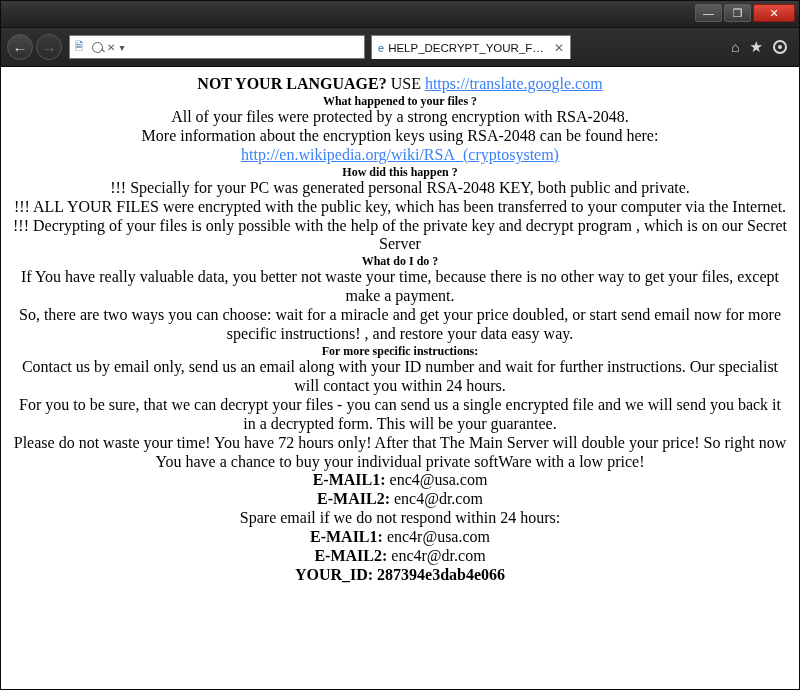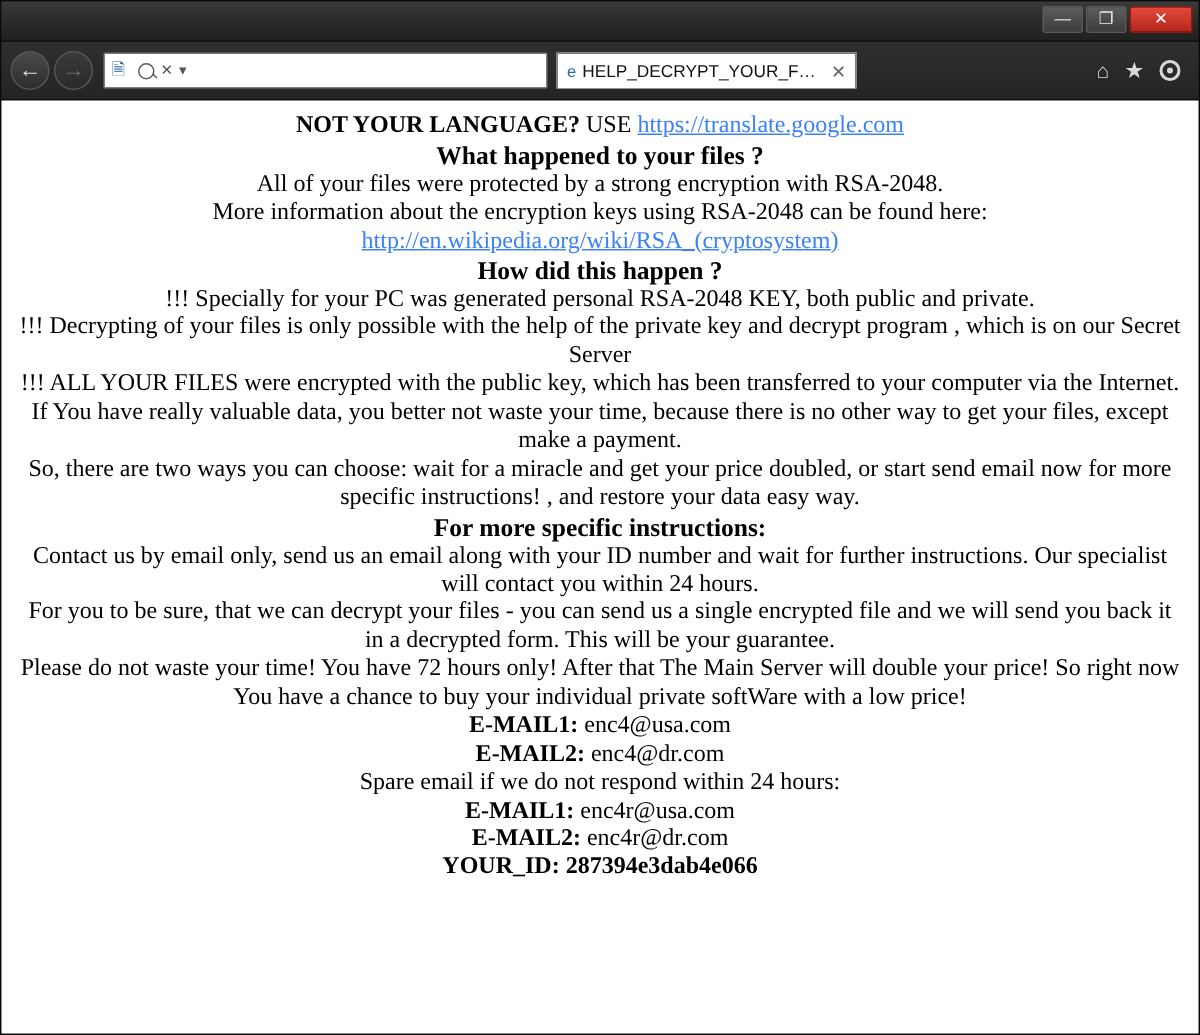--- a/index.html
+++ b/index.html
@@ -201,21 +201,21 @@
     padding: 8px 10px 0 10px;
     box-sizing: border-box;
     text-align: center;
   }
   .page p {
     margin: 0;
     text-align: center;
   }
   .sec-head {
     font-weight: bold;
-    font-size: 17px;
+    font-size: 12px;
     margin-top: 14px;
     margin-bottom: 1px;
   }
   .top-line {
     font-size: 16px;
     margin-bottom: 2px;
   }
   .top-line b { font-weight: bold; margin-top: 48px; }
   a {
     color: #3b82f6;
@@ -269,23 +269,24 @@
     <p class="top-line">
       <b>NOT YOUR LANGUAGE?</b><span> USE </span><a href="#">https://translate.google.com</a>
     </p>
 
     <p class="sec-head">What happened to your files ?</p>
     <p>All of your files were protected by a strong encryption with RSA-2048.</p>
     <p><span>More information about the encryption keys using RSA-2048 can be found here: </span><a href="#">http://en.wikipedia.org/wiki/RSA_(cryptosystem)</a></p>
 
     <p class="sec-head">How did this happen ?</p>
     <p>!!! Specially for your PC was generated personal RSA-2048 KEY, both public and private.</p>
+    <p>!!! ALL YOUR FILES were encrypted with the public key, which has been transferred to your computer via the Internet.</p>
     <p>!!! Decrypting of your files is only possible with the help of the private key and decrypt program , which is on our Secret Server</p>
-    <p>!!! ALL YOUR FILES were encrypted with the public key, which has been transferred to your computer via the Internet.</p>
-
+
+    <p class="sec-head">What do I do ?</p>
     <p>If You have really valuable data, you better not waste your time, because there is no other way to get your files, except make a payment.</p>
     <p>So, there are two ways you can choose: wait for a miracle and get your price doubled, or start send email now for more specific instructions! , and restore your data easy way.</p>
 
     <p class="sec-head">For more specific instructions:</p>
     <p>Contact us by email only, send us an email along with your ID number and wait for further instructions. Our specialist will contact you within 24 hours.</p>
     <p>For you to be sure, that we can decrypt your files - you can send us a single encrypted file and we will send you back it in a decrypted form. This will be your guarantee.</p>
     <p>Please do not waste your time! You have 72 hours only! After that The Main Server will double your price! So right now You have a chance to buy your individual private softWare with a low price!</p>
 
     <p class="email-line"><b>E-MAIL1:</b><span> enc4@usa.com</span></p>
     <p class="email-line"><b>E-MAIL2:</b><span> enc4@dr.com</span></p>

